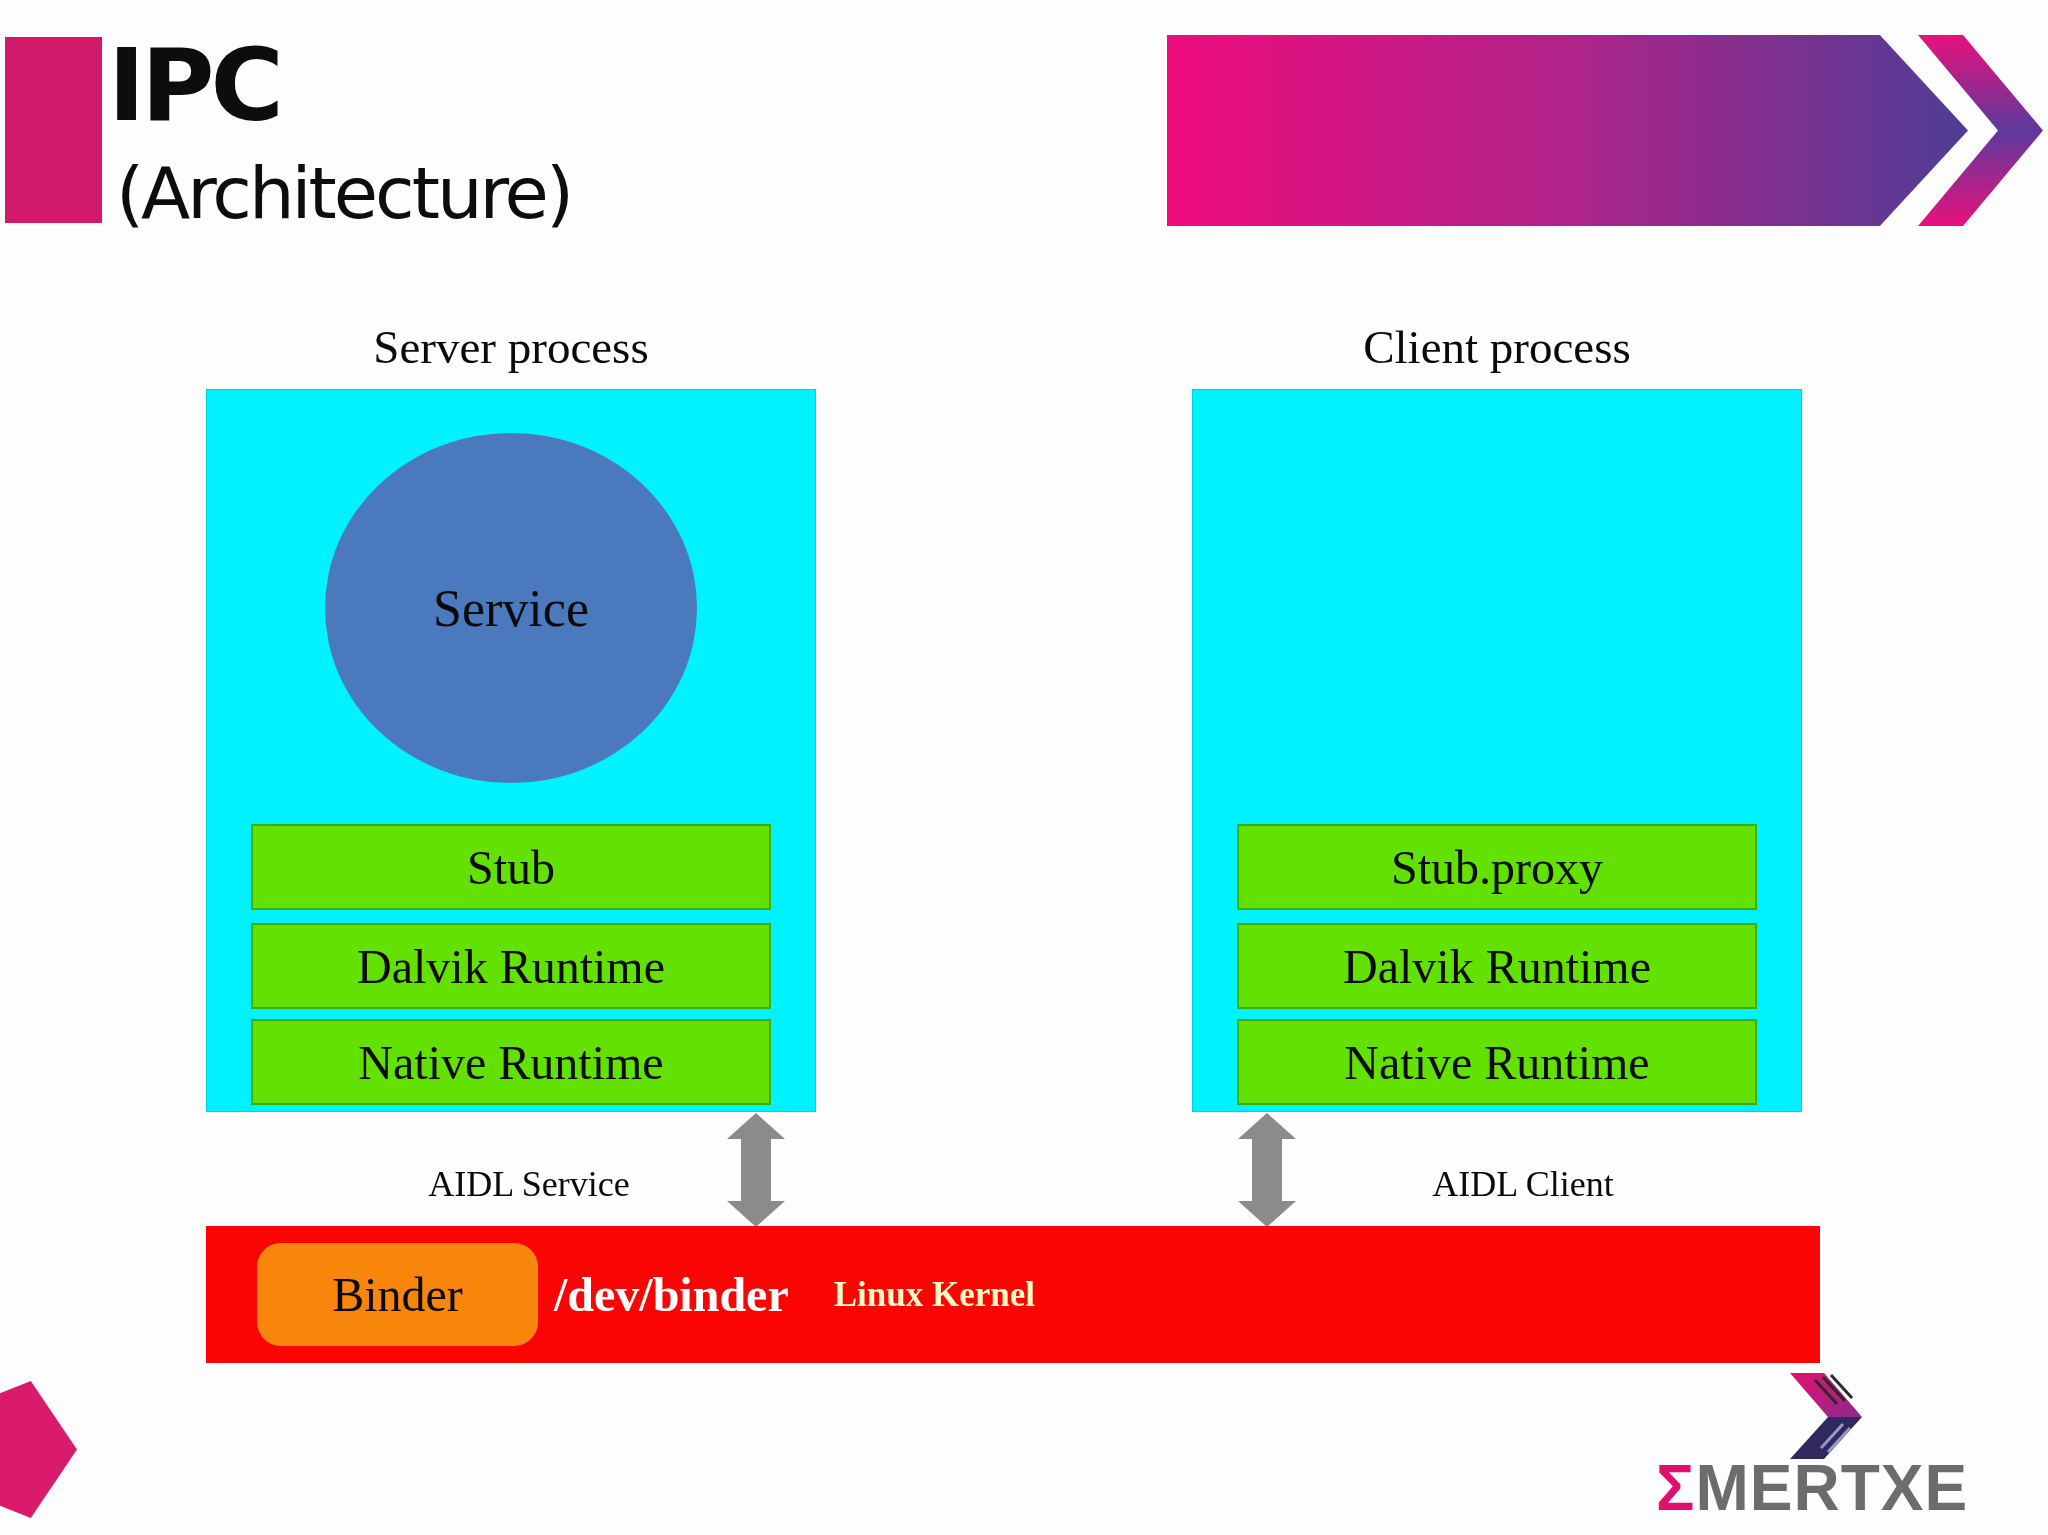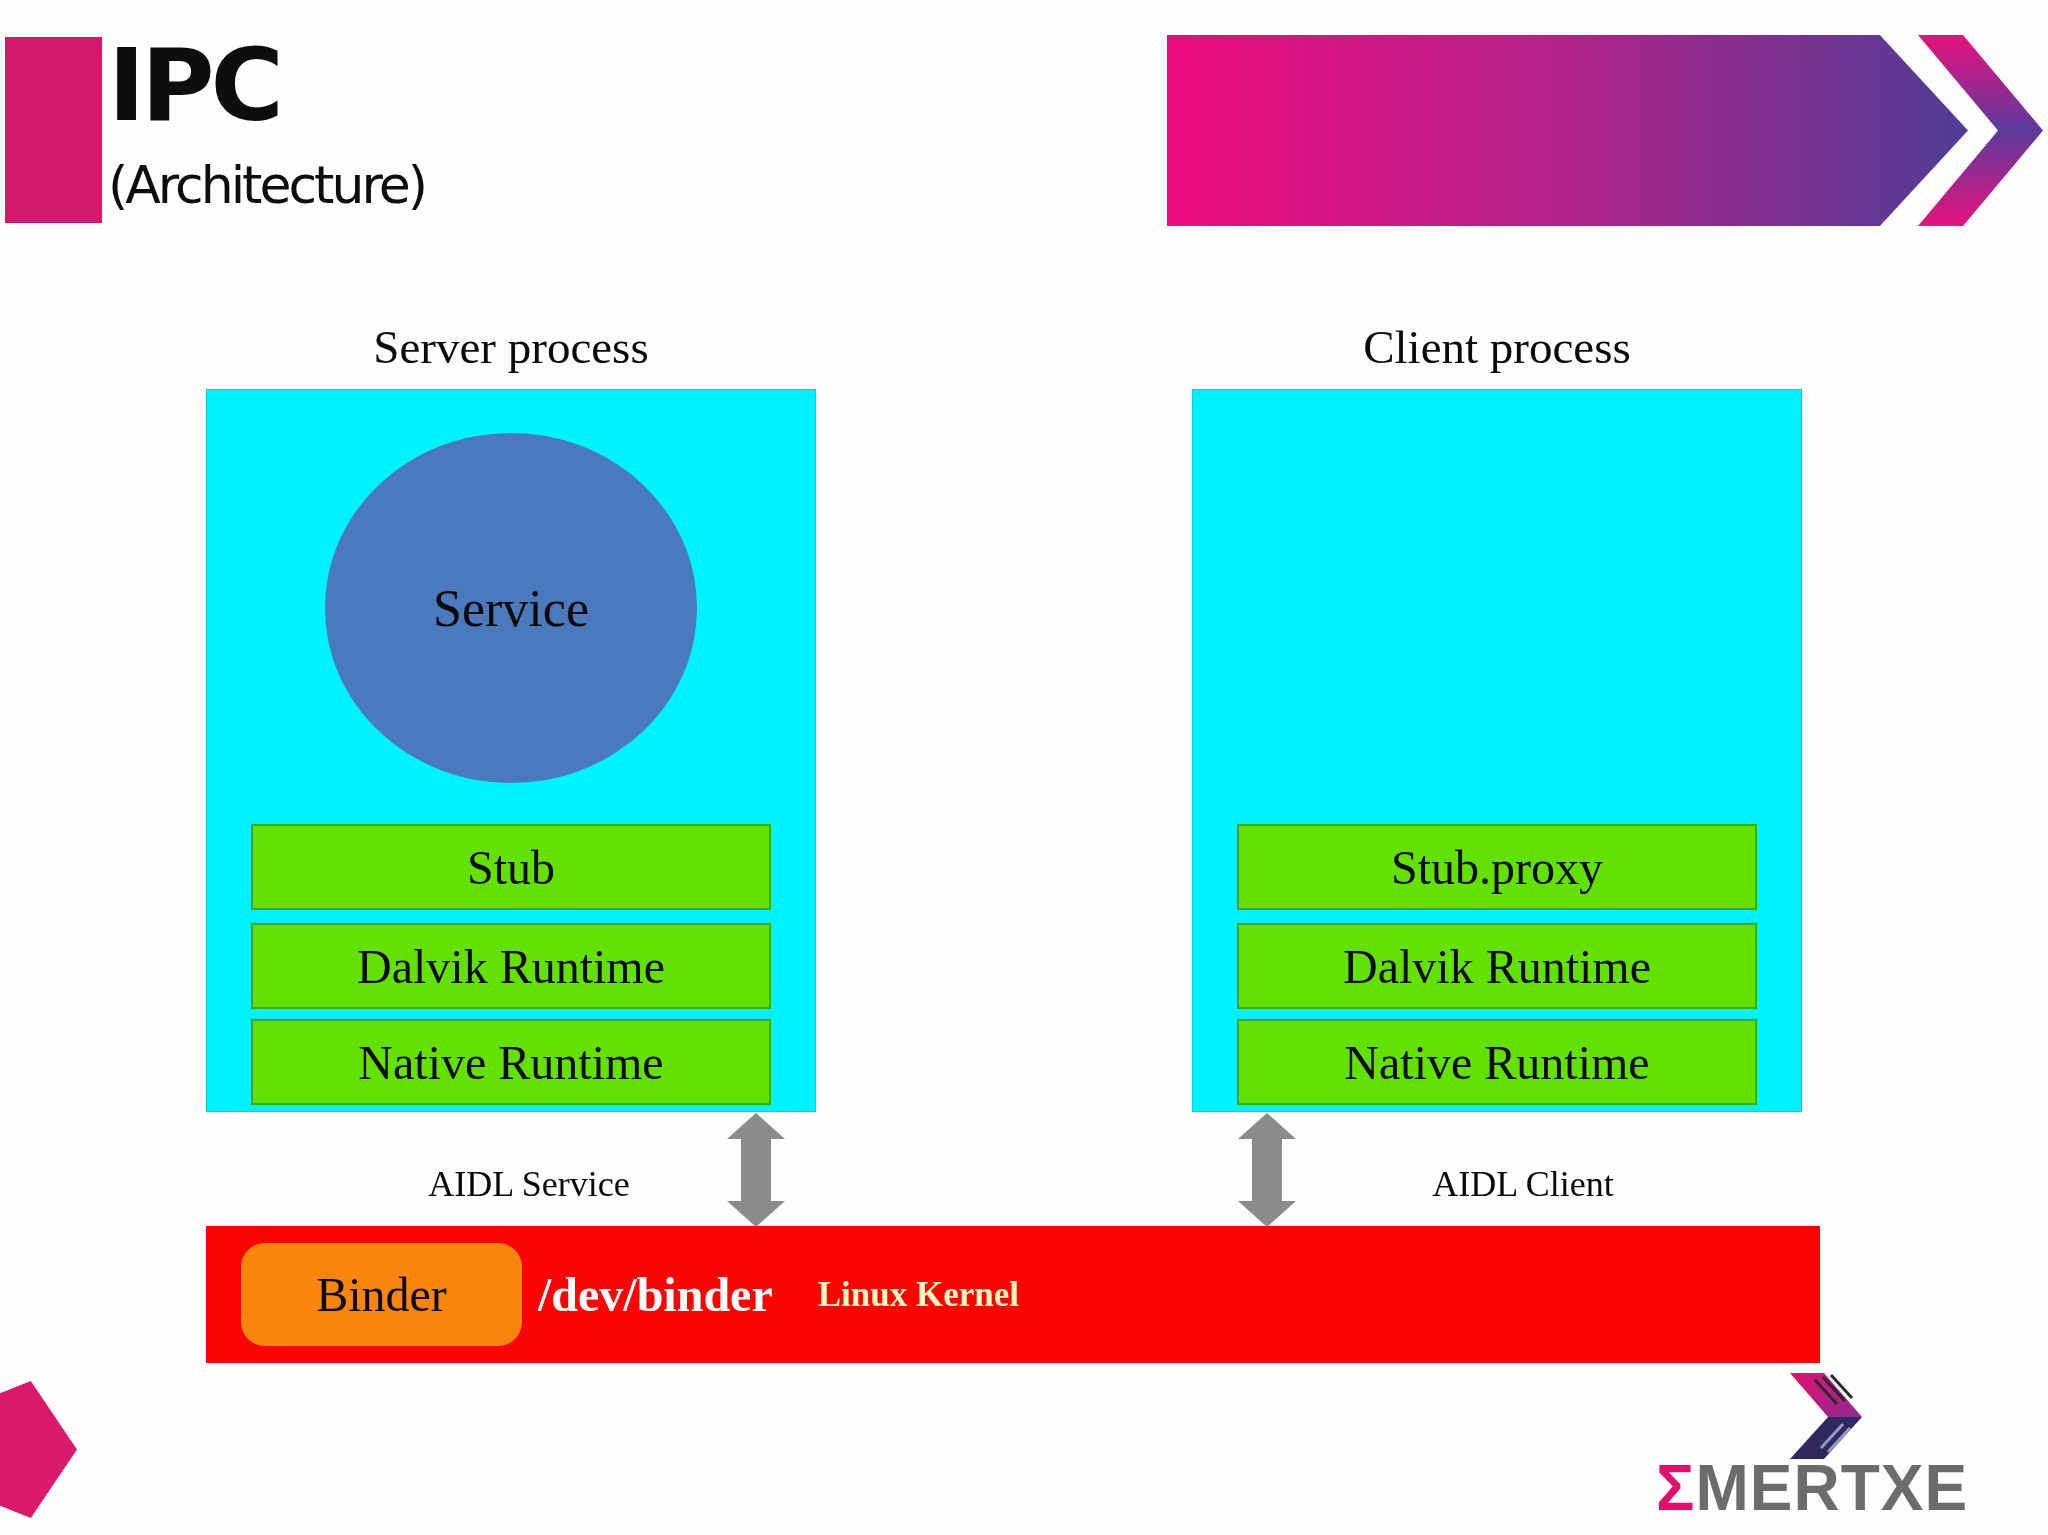--- a/index.html
+++ b/index.html
@@ -13,22 +13,22 @@
   .accent-rect{
     position:absolute;left:5px;top:37px;width:97px;height:186px;
     background:#d2196b;
   }
   .title-wrap{position:absolute;left:108px;top:30px;color:#0d0d0d;}
   .title-main{
     margin:0;font-family:"DejaVu Sans", sans-serif;font-weight:600;
     font-size:100px;line-height:112px;letter-spacing:-4px;
   }
   .title-sub{
-    margin:0;font-family:"DejaVu Sans", sans-serif;font-weight:500;
-    font-size:52px;line-height:86px;letter-spacing:-3px;
+    margin:8px;font-family:"DejaVu Sans", sans-serif;font-weight:500;
+    font-size:72px;line-height:86px;letter-spacing:-3px;
   }
   .banner-body{
     position:absolute;left:1167px;top:35px;width:801px;height:191px;
     background:linear-gradient(90deg,#ee0c7e 0%,#b02389 50%,#4f3d96 100%);
     -webkit-clip-path:polygon(0 0,89% 0,100% 50%,89% 100%,0 100%);
     clip-path:polygon(0 0,89% 0,100% 50%,89% 100%,0 100%);
   }
   .banner-chevron{
     position:absolute;left:1918px;top:35px;width:125px;height:191px;
     background:linear-gradient(180deg,#e8117d 0%,#5c3a9c 50%,#e8117d 100%);
@@ -72,21 +72,21 @@
     font-size:36px;color:#0a0a0a;
   }
   .aidl-service{left:329px;}
   .aidl-client{left:1323px;}
   
   .kernel-bar{
     position:absolute;left:206px;top:1226px;width:1614px;height:137px;
     background:#fb0404;display:flex;align-items:center;
   }
   .binder-box{
-    margin-left:35px;width:281px;height:103px;border-radius:24px;
+    margin-left:51px;width:281px;height:103px;border-radius:24px;
     background:#f8860d;display:flex;align-items:center;justify-content:center;
     font-size:48px;color:#0a0a0a;flex:0 0 auto;
   }
   .dev-binder{
     margin-left:16px;font-size:48px;font-weight:bold;color:#ffffff;
   }
   .kernel-name{
     margin-left:45px;font-size:35px;font-weight:bold;color:#fef9c3;
   }
   

